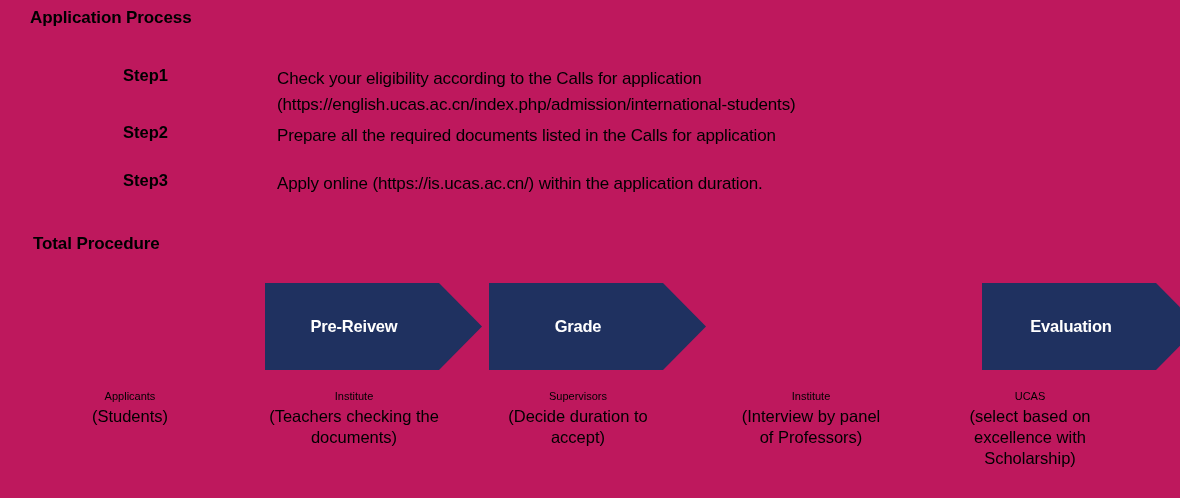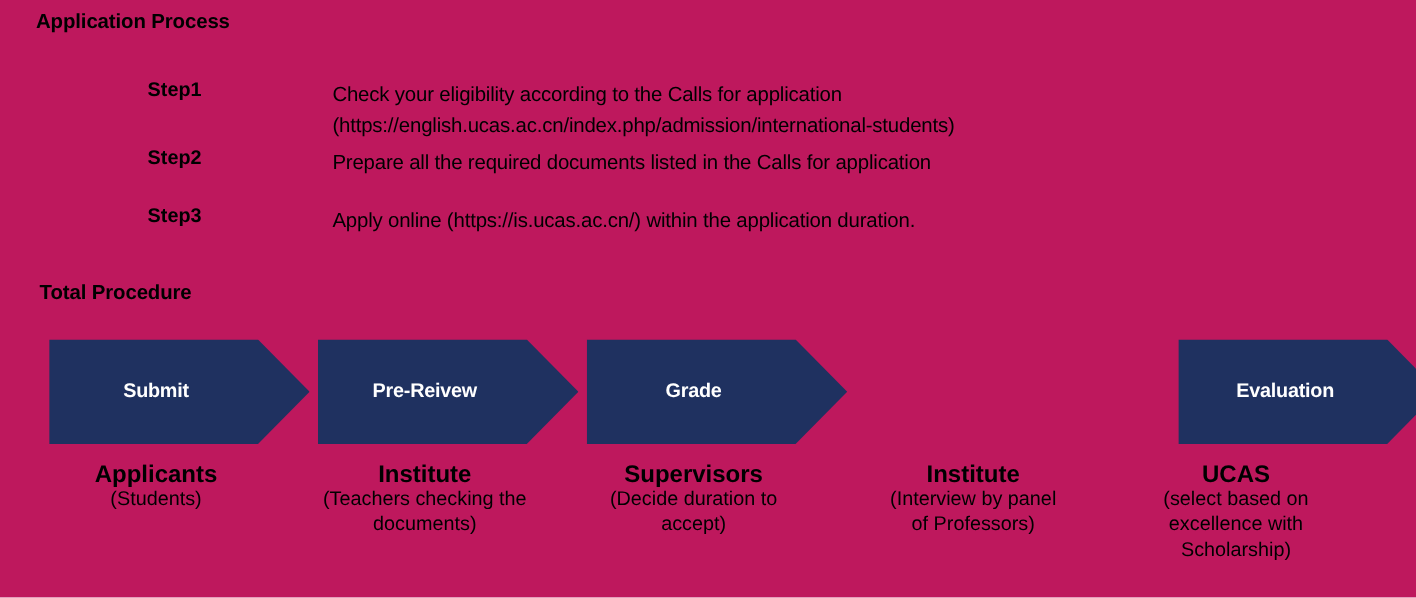--- a/index.html
+++ b/index.html
@@ -102,22 +102,22 @@
     pointer-events: none;
   }
 
   
   .caption {
     position: absolute;
     top: 386px;
     text-align: center;
   }
   .caption-title {
-    font-weight: bold;
-    font-size: 20px;
+    font-weight: normal;
+    font-size: 11px;
     line-height: 20px;
     white-space: nowrap;
   }
   .caption-sub {
     font-size: 16.5px;
     line-height: 21px;
   }
 </style>
 </head>
 <body>
@@ -143,28 +143,20 @@
       <div class="step-label">Step3</div>
       <div class="step-text">Apply online (https://is.ucas.ac.cn/) within the application duration.</div>
     </div>
 
   </div>
 
   <div class="section-heading" id="heading-procedure">Total Procedure</div>
 
   <div id="flow">
 
-    <div class="flow-step" style="left:41px;">
-      <div class="chevron">
-        <svg viewBox="0 0 217 87" preserveAspectRatio="none" aria-hidden="true">
-          <polygon points="0,0 174,0 217,43.5 174,87 0,87" fill="#1f3160"></polygon>
-        </svg>
-        <div class="chevron-label">Submit</div>
-      </div>
-    </div>
     <div class="caption" style="left:41px; width:178px;">
       <div class="caption-title">Applicants</div>
       <div class="caption-sub">(Students)</div>
     </div>
 
     <div class="flow-step" style="left:265px;">
       <div class="chevron">
         <svg viewBox="0 0 217 87" preserveAspectRatio="none" aria-hidden="true">
           <polygon points="0,0 174,0 217,43.5 174,87 0,87" fill="#1f3160"></polygon>
         </svg>

